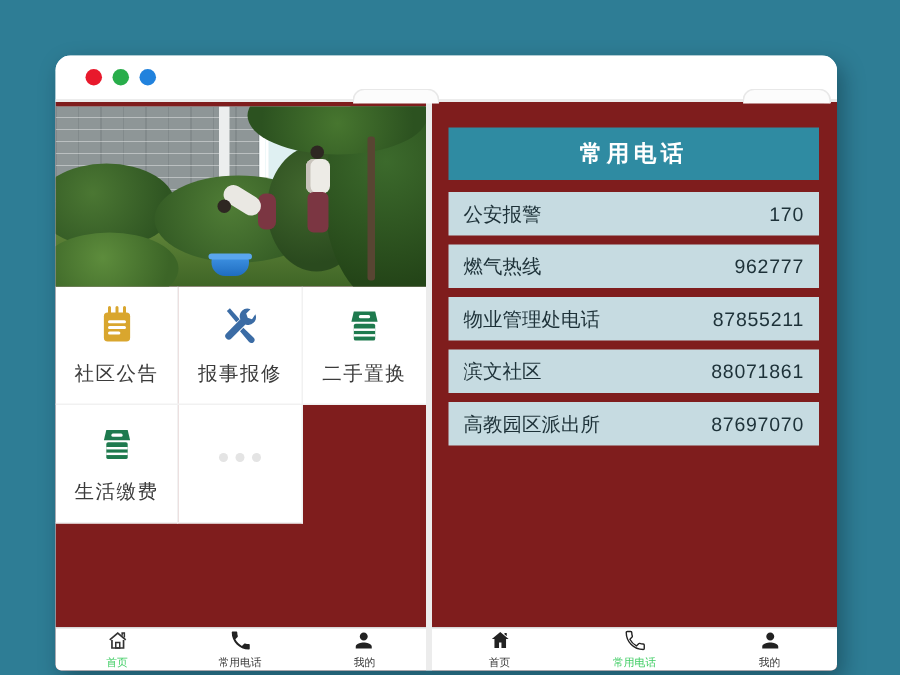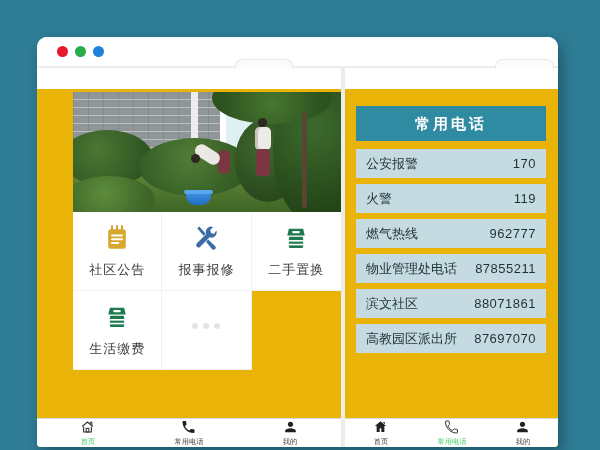--- a/index.html
+++ b/index.html
@@ -10,22 +10,22 @@
   .toolbar{height:29px;display:flex;align-items:center;gap:7px;padding-left:20px;
            border-bottom:2px solid #ececec;background:#fff;}
   .dot{width:11px;height:11px;border-radius:50%;display:inline-block;}
   .dot.red{background:#e8192c;} .dot.green{background:#28ad4a;} .dot.blue{background:#2182dd;}
 
   .content{position:relative;display:flex;height:379px;}
   .bump{position:absolute;top:-9px;height:9px;background:#fcfcfc;border:1px solid #e8e8e8;
         border-bottom:none;border-radius:8px 8px 0 0;z-index:3;}
   .bump-left{left:198px;width:56px;} .bump-right{left:458px;width:57px;}
 
-  .panel{position:relative;background:#eab308;margin-top:21px;}
-  .panel.left{width:268px;padding-left:36px;}
+  .panel{position:relative;background:#7f1d1d;}
+  .panel.left{width:247px;}
   .divider{width:4px;background:#ececec;}
   .panel.right{flex:1;padding:0 12px 0 11px;box-sizing:border-box;}
 
   
   .hero{position:relative;margin-top:3px;height:120px;overflow:hidden;background:#8e9697;cursor:pointer;}
   .ph-wall{position:absolute;left:0;top:0;right:0;height:72px;
     background-image:repeating-linear-gradient(0deg,rgba(255,255,255,.4) 0 1px,rgba(0,0,0,0) 1px 8px),
                      repeating-linear-gradient(90deg,rgba(118,126,128,.5) 0 1px,rgba(0,0,0,0) 1px 15px);
     background-color:#8e9697;}
   .ph-pipe{position:absolute;left:44%;top:0;width:7px;height:62px;background:#eceeee;}
@@ -208,24 +208,20 @@
       <section class="panel right">
 
         <div class="list-header">常用电话</div>
 
         <ul class="phone-list">
           <li>
             <span>公安报警</span>
             <span class="phone-num">170</span>
           </li>
           <li>
-            <span>火警</span>
-            <span class="phone-num">119</span>
-          </li>
-          <li>
             <span>燃气热线</span>
             <span class="phone-num">962777</span>
           </li>
           <li>
             <span>物业管理处电话</span>
             <span class="phone-num">87855211</span>
           </li>
           <li>
             <span>滨文社区</span>
             <span class="phone-num">88071861</span>

